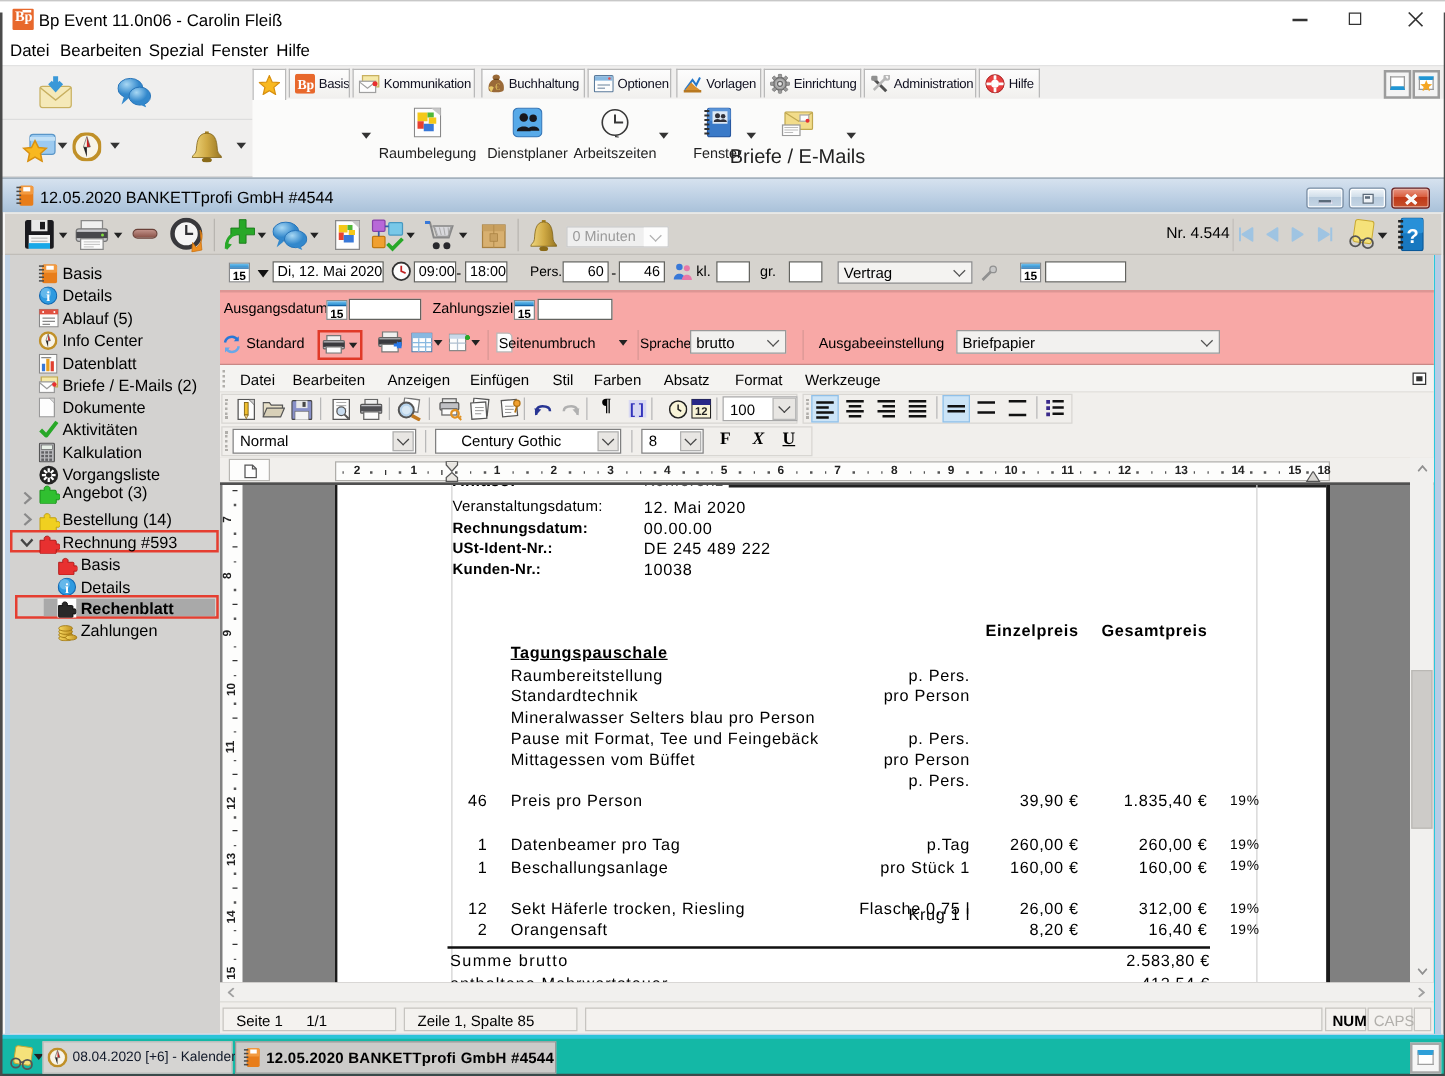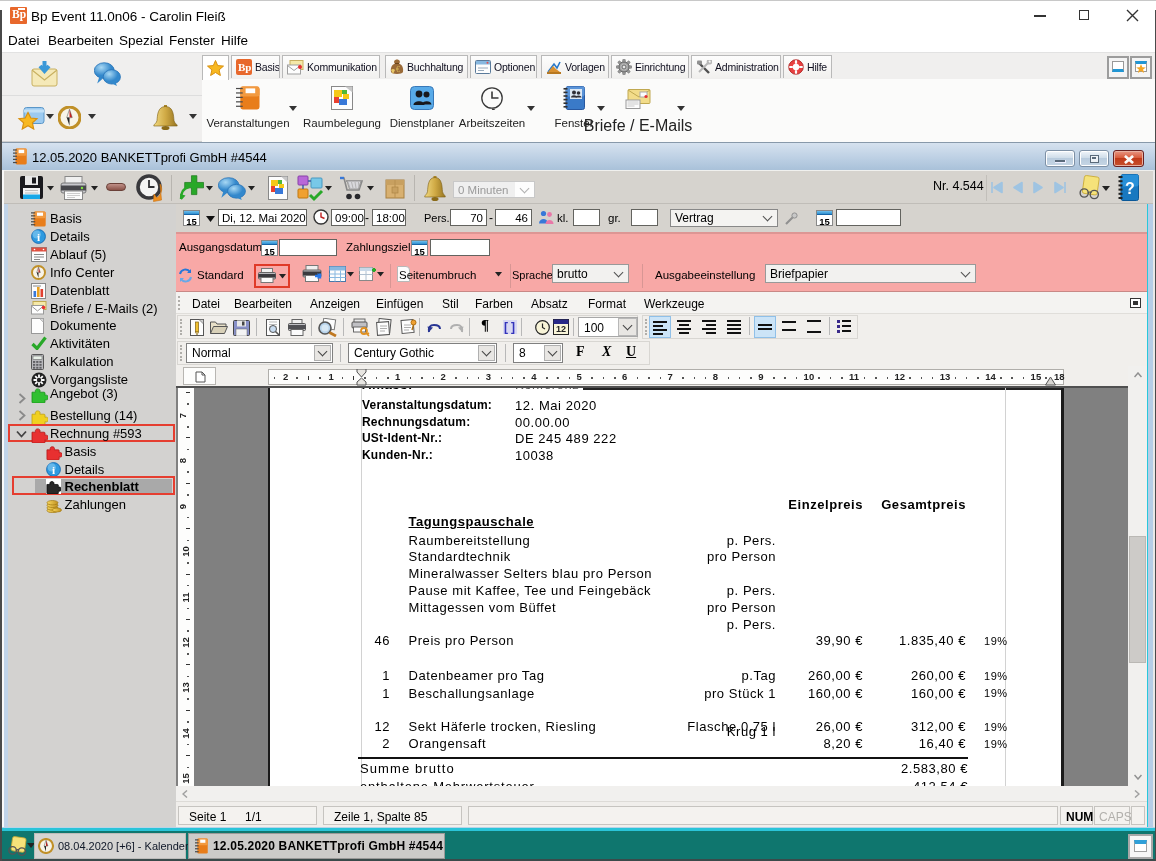--- a/index.html
+++ b/index.html
@@ -186,35 +186,20 @@
       </span>Administration</div>
   <div class="tab" style="left:783px;width:49px"><span id="tabhelp">
         <svg width="16" height="16" viewBox="0 0 16 16">
           <circle cx="8" cy="8" r="7.2" fill="#e84040" stroke="#b02020" stroke-width="0.6"></circle>
           <circle cx="8" cy="8" r="3.2" fill="#fdfdfd"></circle>
           <path d="M8 0.8 v4 M8 11.2 v4 M0.8 8 h4 M11.2 8 h4" stroke="#fdfdfd" stroke-width="2.2"></path>
           <circle cx="8" cy="8" r="7.2" fill="none" stroke="#b02020" stroke-width="0.6"></circle>
         </svg>
       </span>Hilfe</div>
 
-  <div class="bigbtn" style="left:203px;width:90px">
-      <div id="bb-verans" style="width:24px;height:24px;margin-top:3px">
-        <svg width="24" height="24" viewBox="0 0 24 24">
-          <rect x="4.32" y="0.5" width="19.200000000000003" height="23" rx="2.4000000000000004" fill="#e87d1a"></rect>
-          <rect x="4.32" y="0.5" width="19.200000000000003" height="10.08" rx="2.4000000000000004" fill="#f29a40"></rect>
-          <rect x="9.600000000000001" y="2.4000000000000004" width="9.600000000000001" height="4.800000000000001" fill="#fff"></rect>
-          <rect x="0" y="1.92" width="6.720000000000001" height="1.2000000000000002" fill="#4a4a4a"></rect>
-          <rect x="0" y="6.36" width="6.720000000000001" height="1.2000000000000002" fill="#4a4a4a"></rect>
-          <rect x="0" y="10.8" width="6.720000000000001" height="1.2000000000000002" fill="#4a4a4a"></rect>
-          <rect x="0" y="15.239999999999998" width="6.720000000000001" height="1.2000000000000002" fill="#4a4a4a"></rect>
-          <rect x="0" y="19.68" width="6.720000000000001" height="1.2000000000000002" fill="#4a4a4a"></rect>
-        </svg>
-      </div>
-      <div style="margin-top:7px">Veranstaltungen</div>
-    </div>
   <svg class="ab" style="left:289px;top:53px" width="9" height="6">
       <path d="M0 0 h8 l-4 5z" fill="#333"></path>
     </svg>
   <div class="bigbtn" style="left:377px;width:90px">
       <div id="bb-dienst" style="width:24px;height:24px;margin-top:3px">
         <svg width="24" height="24" viewBox="0 0 24 24">
           <rect x="0.5" y="0.5" width="23" height="23" rx="4" fill="#58aae8" stroke="#3878b8"></rect>
           <circle cx="9" cy="8" r="3.4" fill="#18181c"></circle>
           <path d="M3.5 19 c0 -5 11 -5 11 0z" fill="#18181c"></path>
           <circle cx="16.5" cy="8.5" r="3" fill="#18181c"></circle>
@@ -670,21 +655,21 @@
     <div id="fc-clock" class="ab" style="left:137px;top:5px;width:16px;height:16px">
         <svg width="16" height="16" viewBox="0 0 16 16">
           <circle cx="8" cy="8" r="7" fill="#fdfdfd" stroke="#333" stroke-width="1.4"></circle>
           <path d="M8 3.5 V8 L11.5 9.5" fill="none" stroke="#c02020" stroke-width="1.4"></path>
         </svg>
       </div>
     <div class="fld" style="left:155px;top:5px;width:34px;height:17px">09:00</div>
     <span class="ab" style="left:189px;top:7px">-</span>
     <div class="fld" style="left:196px;top:5px;width:34px;height:17px">18:00</div>
     <span class="ab" style="left:248px;top:8px;font-size:11px">Pers.</span>
-    <div class="fld" style="left:274px;top:5px;width:37px;height:17px;justify-content:flex-end">70</div>
+    <div class="fld" style="left:274px;top:5px;width:37px;height:17px;justify-content:flex-end">60</div>
     <span class="ab" style="left:313px;top:7px">-</span>
     <div class="fld" style="left:319px;top:5px;width:37px;height:17px;justify-content:flex-end">46</div>
     <div id="fc-people" class="ab" style="left:362px;top:6px;width:17px;height:15px">
         <svg width="17" height="15" viewBox="0 0 17 15">
           <circle cx="5.5" cy="3.5" r="2.6" fill="#3878d8"></circle>
           <path d="M1 13.5 c0 -6 9 -6 9 0z" fill="#3878d8"></path>
           <circle cx="11.5" cy="4.5" r="2.4" fill="#e878a8"></circle>
           <path d="M7.5 14 c0 -5.5 8 -5.5 8 0z" fill="#e878a8"></path>
         </svg>
       </div>
@@ -996,21 +981,21 @@
     <div class="ab" style="left:1px;top:137px;width:473px;height:24px;border:1px solid #d8d6d2;background:#f1efec"></div>
     <div class="ab" style="left:4px;top:141px;width:3px;height:16px;border-left:2px dotted #b0aeaa"></div>
     <div class="combo" style="left:10px;top:139px;width:147px;height:20px;border-color:#808080">
         <span style="margin-left:5px">Normal</span>
         <span class="arr" style="background:#e8e6e3;border:1px solid #b0b0b0">
           <span class="chev" style="border-color:#444"></span>
         </span>
       </div>
     <div class="etb-sep" style="left:164px;top:140px"></div>
     <div class="combo" style="left:172px;top:139px;width:149px;height:20px;border-color:#808080">
-        <span style="margin-left:5px">Century Gothic</span>
+        <span style="margin-left:20px">Century Gothic</span>
         <span class="arr" style="background:#e8e6e3;border:1px solid #b0b0b0">
           <span class="chev" style="border-color:#444"></span>
         </span>
       </div>
     <div class="etb-sep" style="left:329px;top:140px"></div>
     <div class="combo" style="left:337px;top:139px;width:50px;height:20px;border-color:#808080">
         <span style="margin-left:5px">8</span>
         <span class="arr" style="background:#e8e6e3;border:1px solid #b0b0b0">
           <span class="chev" style="border-color:#444"></span>
         </span>
@@ -1144,37 +1129,37 @@
           <span style="position:absolute;left:8px;top:367.2000000000001px;width:4px;height:1px;background:#333"></span>
           <span style="position:absolute;left:9px;top:378.5500000000001px;width:1.5px;height:1.5px;background:#555"></span>
         </div>
       <div class="ab" style="left:91.5px;top:0;width:2px;height:398px;background:#1a1a1a"></div>
       <div id="page" class="ab" style="left:93.5px;top:0;width:791.5px;height:398px;background:#fff;font-size:13px;overflow:hidden;letter-spacing:0.55px">
         <div class="ab" style="left:92.5px;top:-11px;font-weight:bold;overflow:hidden;height:14px">Anlass:</div>
         <div class="ab" style="left:245.5px;top:-11px;color:#555;overflow:hidden;height:14px">Konferenz</div>
         <div class="ab" style="left:313.5px;top:0;width:478px;height:1.5px;background:#222"></div>
         <div class="ab" style="left:91.5px;top:0;width:1px;height:398px;background:#d2d2d2"></div>
         <div class="ab" style="left:735.5px;top:0;width:1px;height:398px;background:#d2d2d2"></div>
-        <div class="ab" style="left:92.5px;top:10px;font-weight:bold;font-size:12px;letter-spacing:0.2px">Veranstaltungsdatum:</div>
+        <div class="ab" style="left:92.5px;top:10px;font-weight:normal;font-size:12px;letter-spacing:0.2px">Veranstaltungsdatum:</div>
           <div class="ab" style="left:245.5px;top:10px">12. Mai 2020</div>
         <div class="ab" style="left:92.5px;top:26.5px;font-weight:bold;font-size:12px;letter-spacing:0.2px">Rechnungsdatum:</div>
           <div class="ab" style="left:245.5px;top:26.5px">00.00.00</div>
         <div class="ab" style="left:92.5px;top:43px;font-weight:bold;font-size:12px;letter-spacing:0.2px">USt-Ident-Nr.:</div>
           <div class="ab" style="left:245.5px;top:43px">DE 245 489 222</div>
         <div class="ab" style="left:92.5px;top:60px;font-weight:bold;font-size:12px;letter-spacing:0.2px">Kunden-Nr.:</div>
           <div class="ab" style="left:245.5px;top:60px">10038</div>
         <div class="ab" style="left:393.5px;top:108.5px;width:200px;font-weight:bold;text-align:right">Einzelpreis</div>
         <div class="ab" style="left:496.5px;top:108.5px;width:200px;font-weight:bold;text-align:right">Gesamtpreis</div>
         <div class="ab" style="left:139px;top:126px;font-weight:bold;text-decoration:underline">Tagungspauschale</div>
         <div class="ab" style="left:139px;top:144.5px">Raumbereitstellung</div>
           <div class="ab" style="left:306.5px;top:144.5px;width:200px;text-align:right">p. Pers.</div>
         <div class="ab" style="left:139px;top:161.3px">Standardtechnik</div>
           <div class="ab" style="left:306.5px;top:161.3px;width:200px;text-align:right">pro Person</div>
         <div class="ab" style="left:139px;top:178.1px">Mineralwasser Selters blau pro Person</div>
-        <div class="ab" style="left:139px;top:194.9px">Pause mit Kaffee, Tee und Feingebäck</div>
+        <div class="ab" style="left:139px;top:194.9px">Pause mit Format, Tee und Feingebäck</div>
           <div class="ab" style="left:306.5px;top:194.9px;width:200px;text-align:right">p. Pers.</div>
         <div class="ab" style="left:139px;top:211.7px">Mittagessen vom Büffet</div>
           <div class="ab" style="left:306.5px;top:211.7px;width:200px;text-align:right">pro Person</div>
           <div class="ab" style="left:306.5px;top:228.5px;width:200px;text-align:right">p. Pers.</div>
         <div class="ab" style="left:20.5px;top:245.3px;width:100px;text-align:right">46</div>
           <div class="ab" style="left:139px;top:245.3px">Preis pro Person</div>
           <div class="ab" style="left:393.5px;top:245.3px;width:200px;text-align:right">39,90 €</div>
           <div class="ab" style="left:496.5px;top:245.3px;width:200px;text-align:right">1.835,40 €</div>
           <div class="ab" style="left:714.5px;top:247px;font-size:11px">19%</div>
         <div class="ab" style="left:20.5px;top:280.3px;width:100px;text-align:right">1</div>
@@ -1248,21 +1233,21 @@
       </svg>
   </div>
 
   <div class="ab" style="left:0;top:685px;width:1156px;height:1.5px;background:#b8d4e8"></div>
   <div class="ab" style="left:0;top:686px;width:1156px;height:3.5px;background:#2ac4d8"></div>
 </div>
 <div class="ab" style="left:0;top:10px;width:1.5px;height:851px;background:#4a4a4a;z-index:50"></div>
 <div class="ab" style="left:1154.5px;top:10px;width:1.5px;height:851px;background:#4a4a4a;z-index:50"></div>
 <div class="ab" style="left:0;top:0;width:1156px;height:1px;background:#c8c8c8;z-index:50"></div>
 
-<div class="ab" style="left:0;top:831px;width:1156px;height:30px;background:#0f766e;border-bottom:2px solid #3a4a4a">
+<div class="ab" style="left:0;top:831px;width:1156px;height:30px;background:#14b8a6;border-bottom:2px solid #3a4a4a">
   <div id="tb-note" class="ab" style="left:6px;top:5px;width:22px;height:20px">
       <svg width="22" height="20" viewBox="0 0 22 20">
         <rect x="5.5" y="1" width="13.64" height="14.399999999999999" rx="2" fill="#f5e27a" stroke="#c8a830" stroke-width="0.8" transform="rotate(8 11 10)"></rect>
         <circle cx="6.6" cy="14.399999999999999" r="3.74" fill="none" stroke="#555" stroke-width="1.4"></circle>
         <circle cx="15.84" cy="15.600000000000001" r="3.74" fill="none" stroke="#555" stroke-width="1.4"></circle>
         <path d="M9.9 14.399999999999999 q2.2 -1.6 3.3 0" fill="none" stroke="#555" stroke-width="1.2"></path>
       </svg>
     </div>
   <svg class="ab" style="left:27px;top:12px" width="9" height="6">
       <path d="M0 0 h8 l-4 5z" fill="#222"></path>

